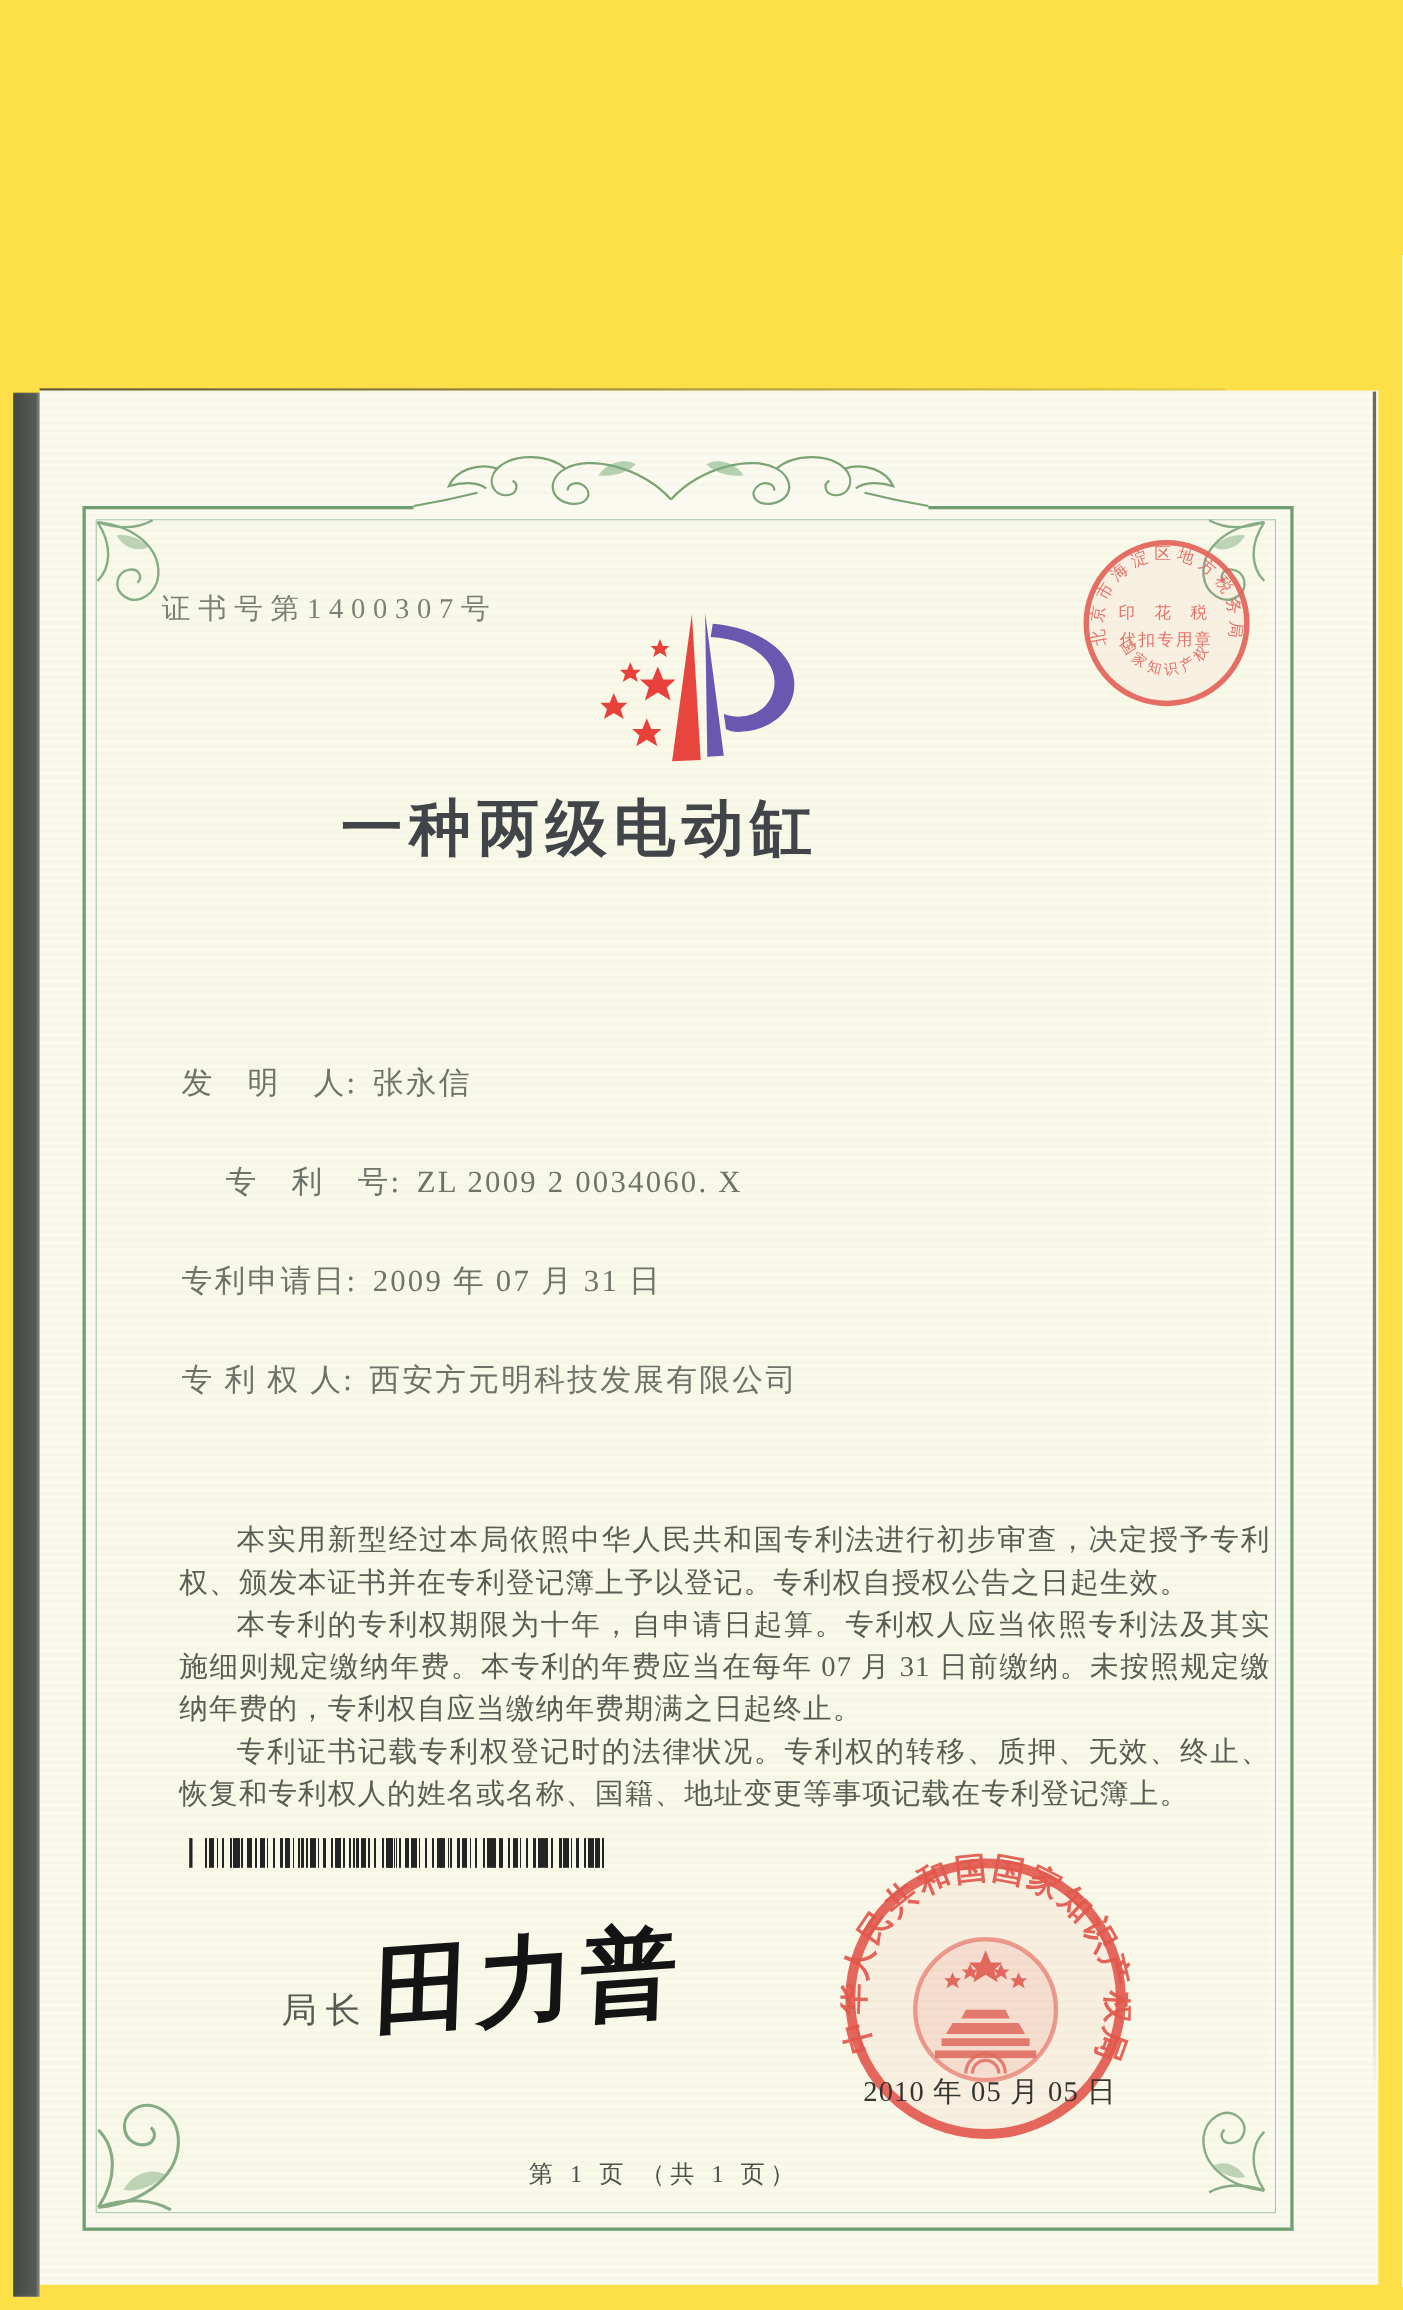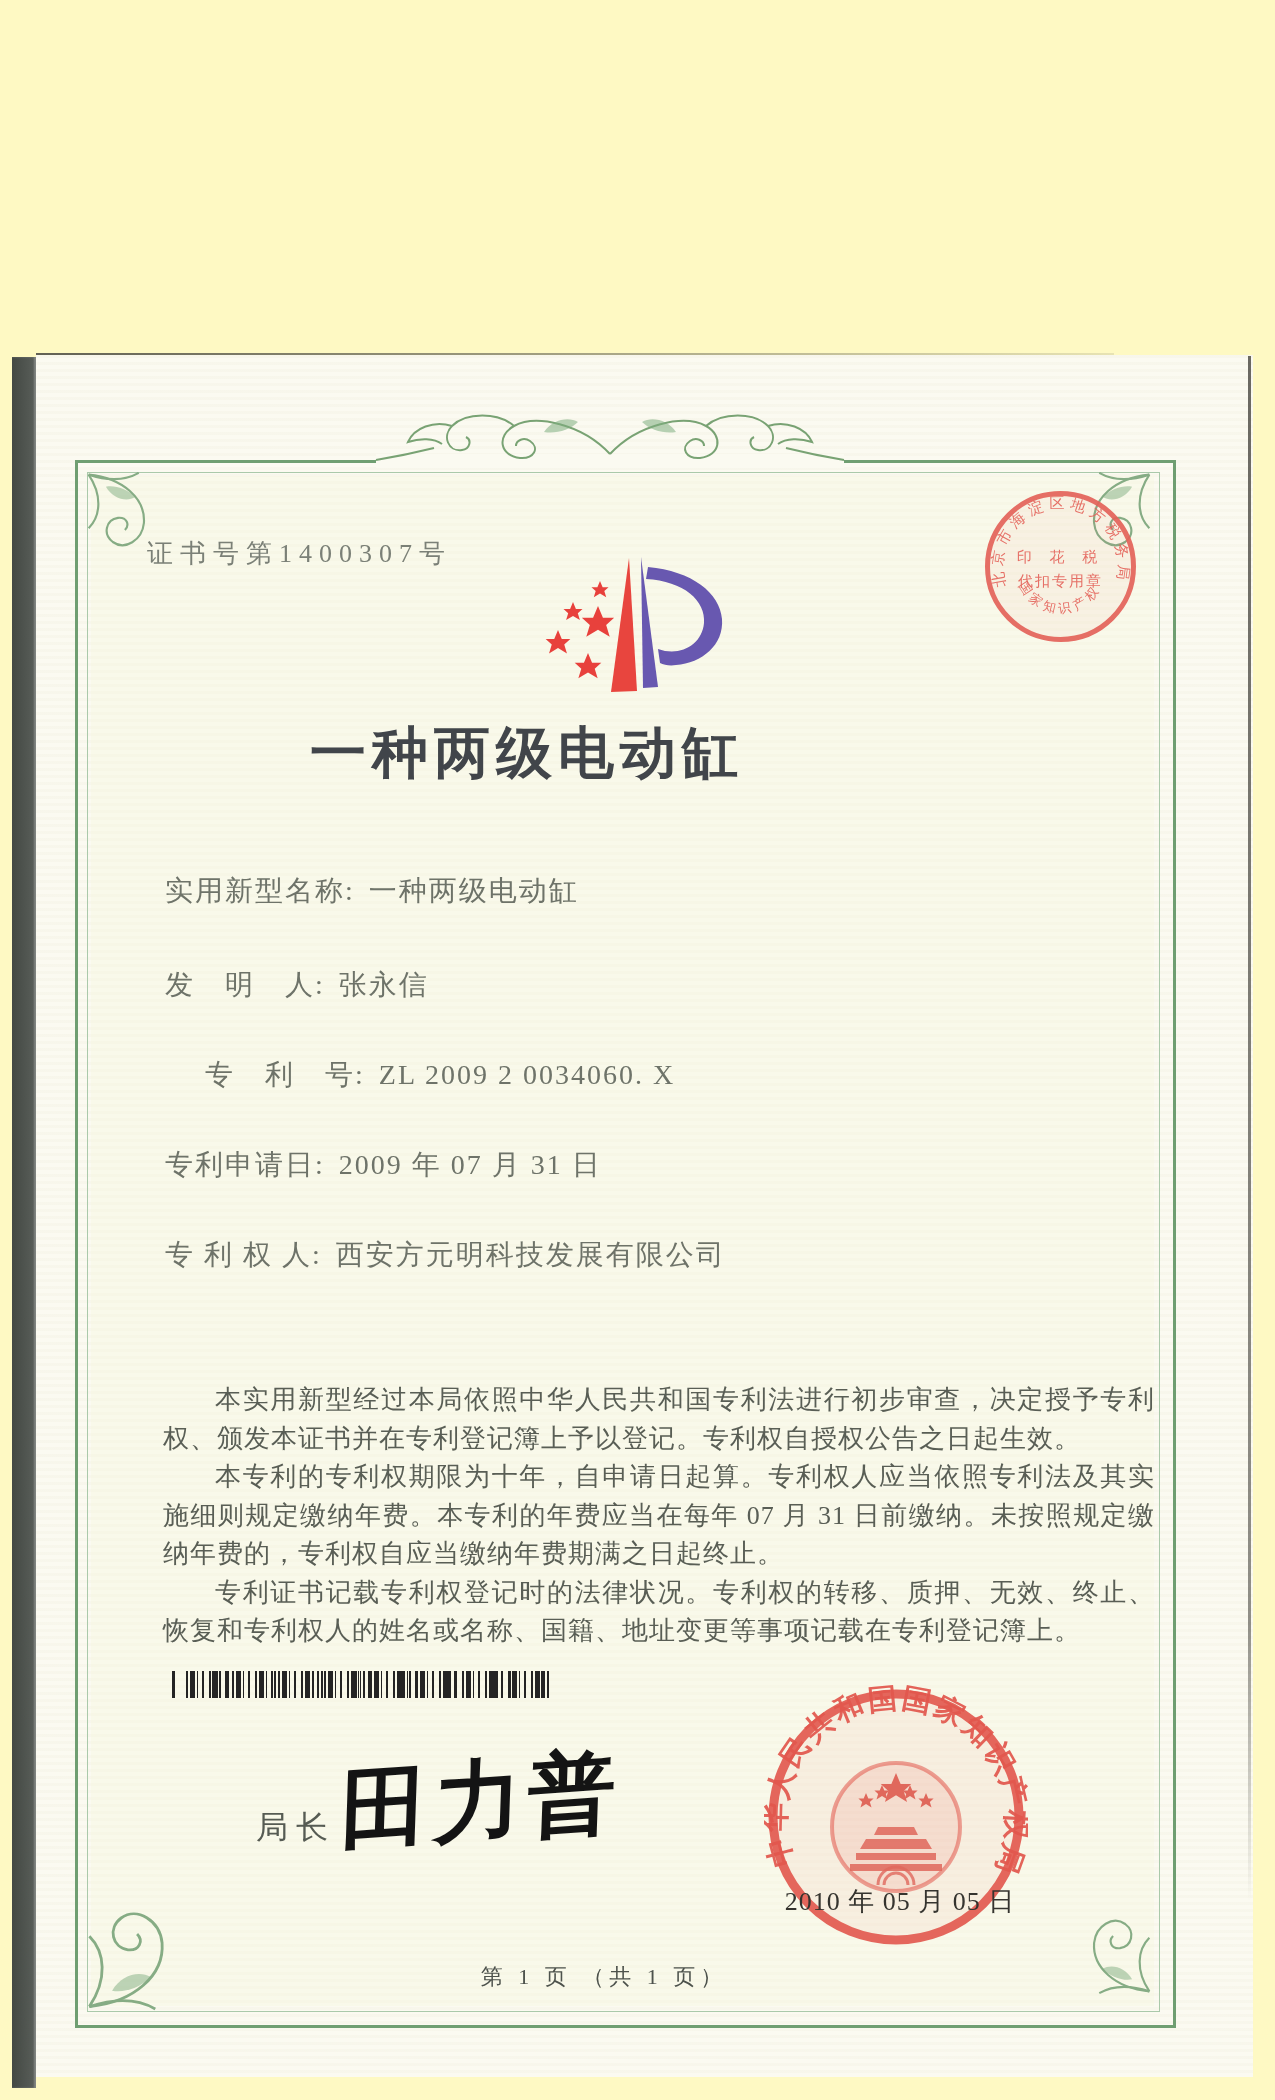--- a/index.html
+++ b/index.html
@@ -1,16 +1,16 @@
 <!DOCTYPE html>
 <html><head>
 <meta charset="utf-8">
 <style>
   html,body{margin:0;padding:0;background:#ffffff;}
-  #canvas{position:relative;width:1275px;height:2100px;background:#fef9c3;overflow:hidden;
+  #canvas{position:relative;width:1275px;height:2100px;background:#fde047;overflow:hidden;
           font-family:"Liberation Serif","DejaVu Serif",serif;}
   .abs{position:absolute;}
 
   
   .scan-page{left:36px;top:355px;width:1217px;height:1722px;background:#fbfaf1;
     background-image:repeating-linear-gradient(180deg,rgba(196,190,150,.06) 0 3px,rgba(255,255,255,0) 3px 7px);}
   .left-strip{left:12px;top:357px;width:24px;height:1731px;
     background:linear-gradient(90deg,#434843,#5a5f5a);box-shadow:inset -2px 0 2px rgba(255,255,255,.25);}
   .top-edge{left:36px;top:353px;width:1078px;height:2px;
     background:linear-gradient(90deg,rgba(70,70,64,.85),rgba(70,70,64,.12));}
@@ -136,23 +136,20 @@
     <path d="M128,22 C172,26 200,48 202,74 C204,100 182,118 156,120 C150,121 144,120 140,118 L138,104 C160,112 182,100 184,78 C186,56 164,36 126,34 Z" fill="#6858b0"></path>
     <use href="#star" fill="#e8413c" transform="translate(80,45) scale(0.9)"></use>
     <use href="#star" fill="#e8413c" transform="translate(53,67) scale(1.0)"></use>
     <use href="#star" fill="#e8413c" transform="translate(78,78) scale(1.7)"></use>
     <use href="#star" fill="#e8413c" transform="translate(38,98) scale(1.3)"></use>
     <use href="#star" fill="#e8413c" transform="translate(68,122) scale(1.4)"></use>
   </svg>
 
   <div class="abs title">一种两级电动缸</div>
 
-  <div class="abs field f0">
-    <span class="flabel">实用新型名称:</span><span class="fvalue">一种两级电动缸</span>
-  </div>
   <div class="abs field f1">
     <span class="flabel">发　明　人:</span><span class="fvalue">张永信</span>
   </div>
   <div class="abs field f2">
     <span class="flabel">专　利　号:</span><span class="fvalue">ZL 2009 2 0034060. X</span>
   </div>
   <div class="abs field f3">
     <span class="flabel">专利申请日:</span><span class="fvalue">2009 年 07 月 31 日</span>
   </div>
   <div class="abs field f4">

